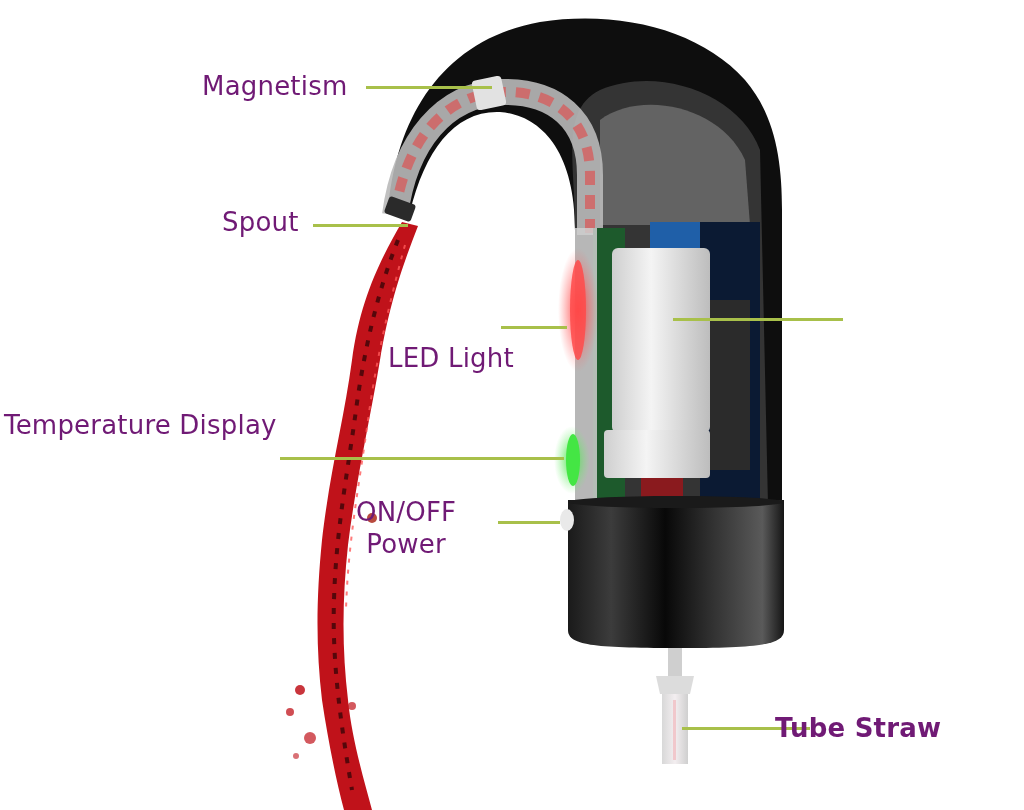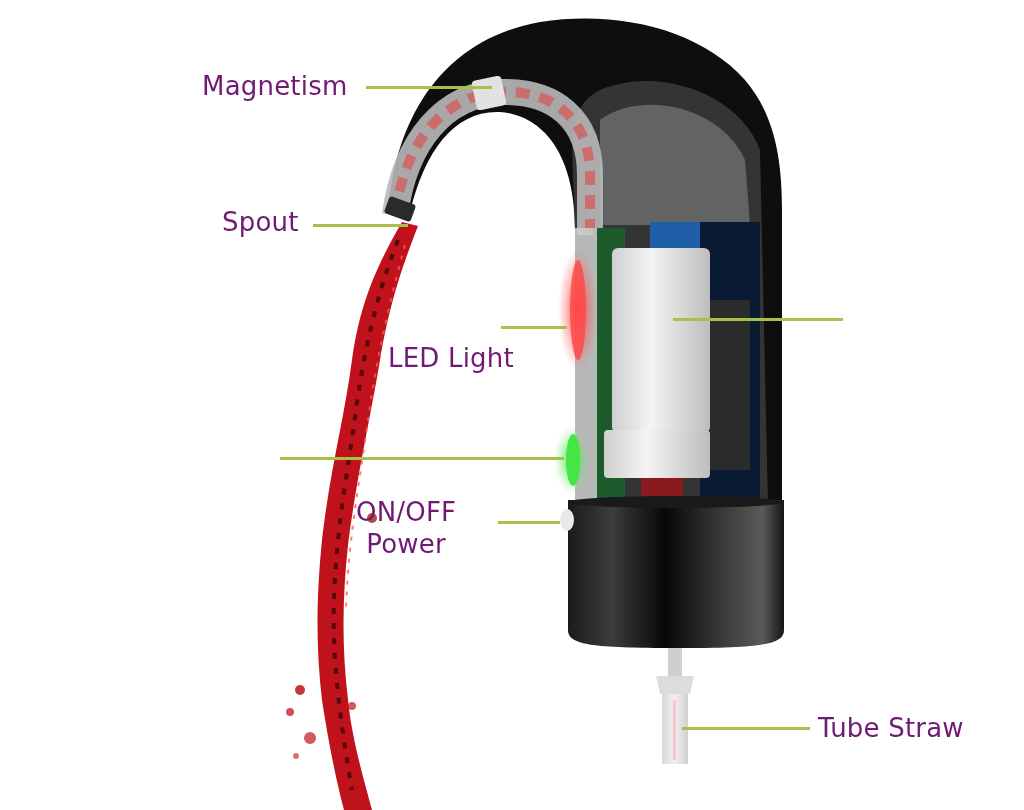--- a/index.html
+++ b/index.html
@@ -107,20 +107,21 @@
 <div class="leader" style="left:682px;top:727px;width:128px;"></div>
 
 <div class="label" style="left:202px;top:70px;">Magnetism</div>
 <div class="label" style="left:222px;top:206px;">Spout</div>
 <div class="label" style="left:388px;top:334px;margin-top:8px;">LED Light</div>
 
 <div class="label center" style="left:846px;top:304px;">
 </div>
 
 <div class="label" style="left:4px;top:409px;">
+  <div>Temperature Display</div>
 </div>
 
 <div class="label center" style="left:356px;top:496px;">
   <div>ON/OFF</div>
   <div>Power</div>
 </div>
 
-<div class="label" style="left:818px;top:712px;">Tube Straw</div>
+<div class="label" style="left:775px;top:712px;font-weight:bold;">Tube Straw</div>
 
 </body></html>

